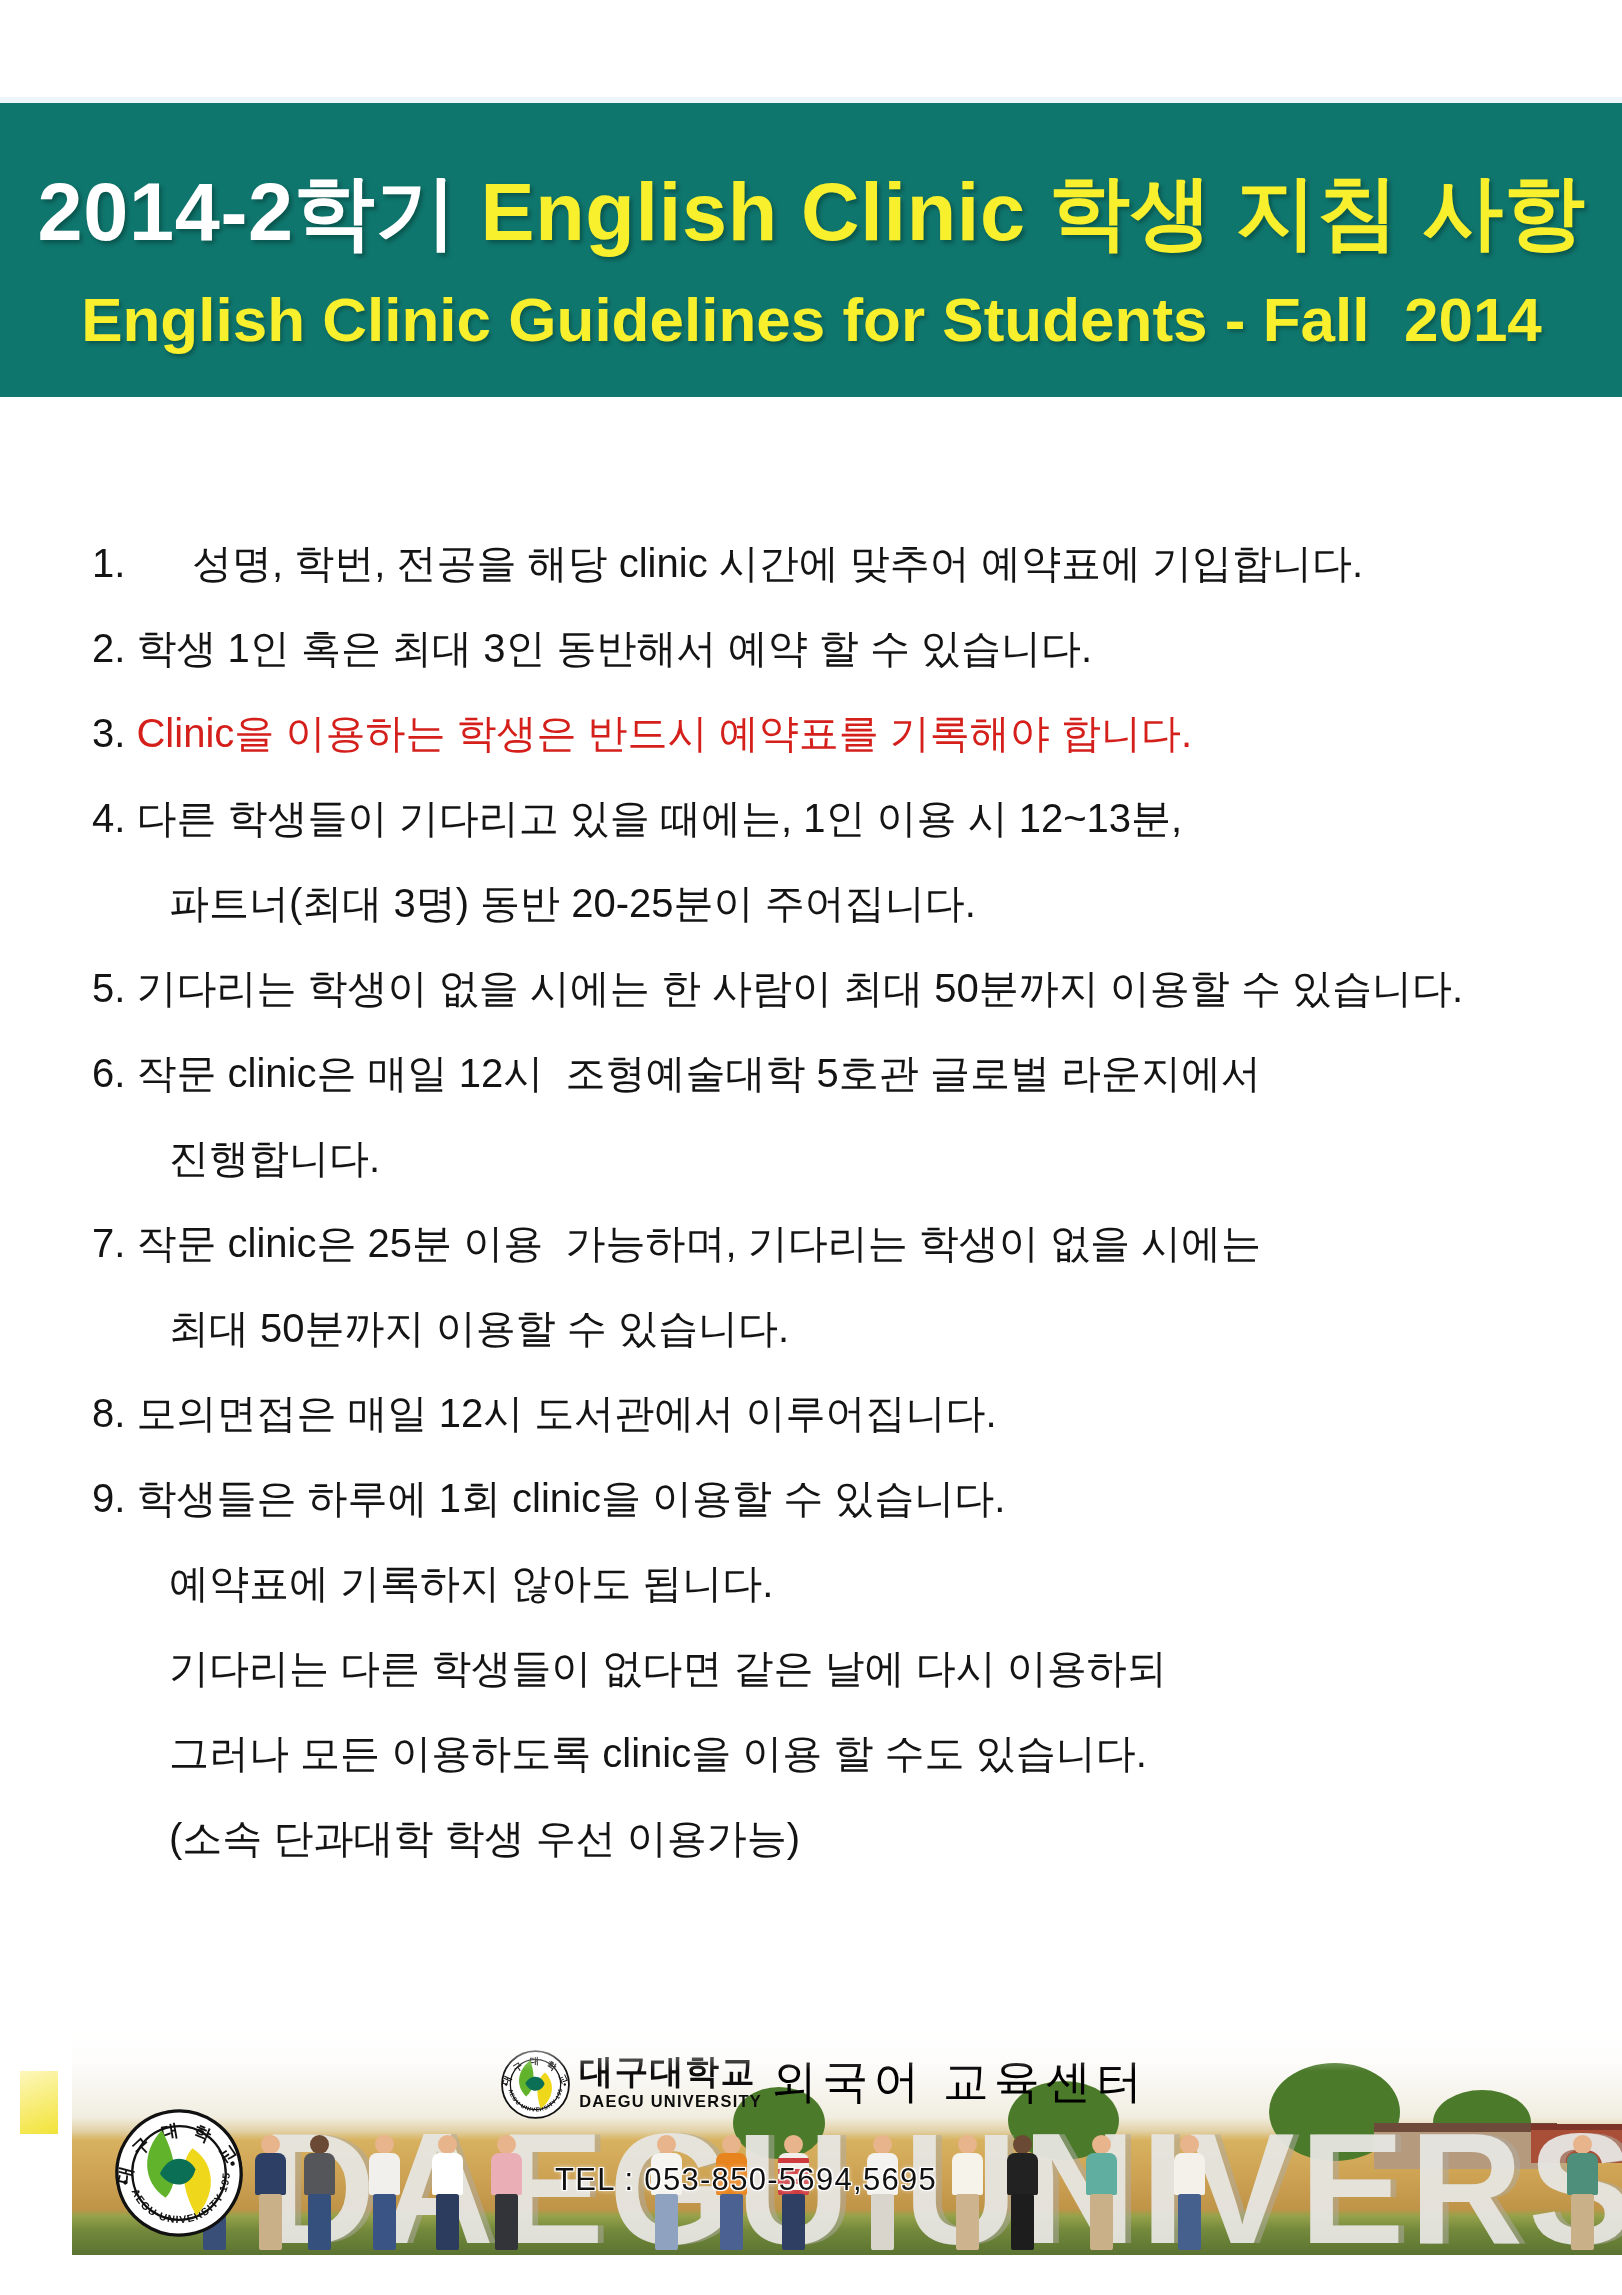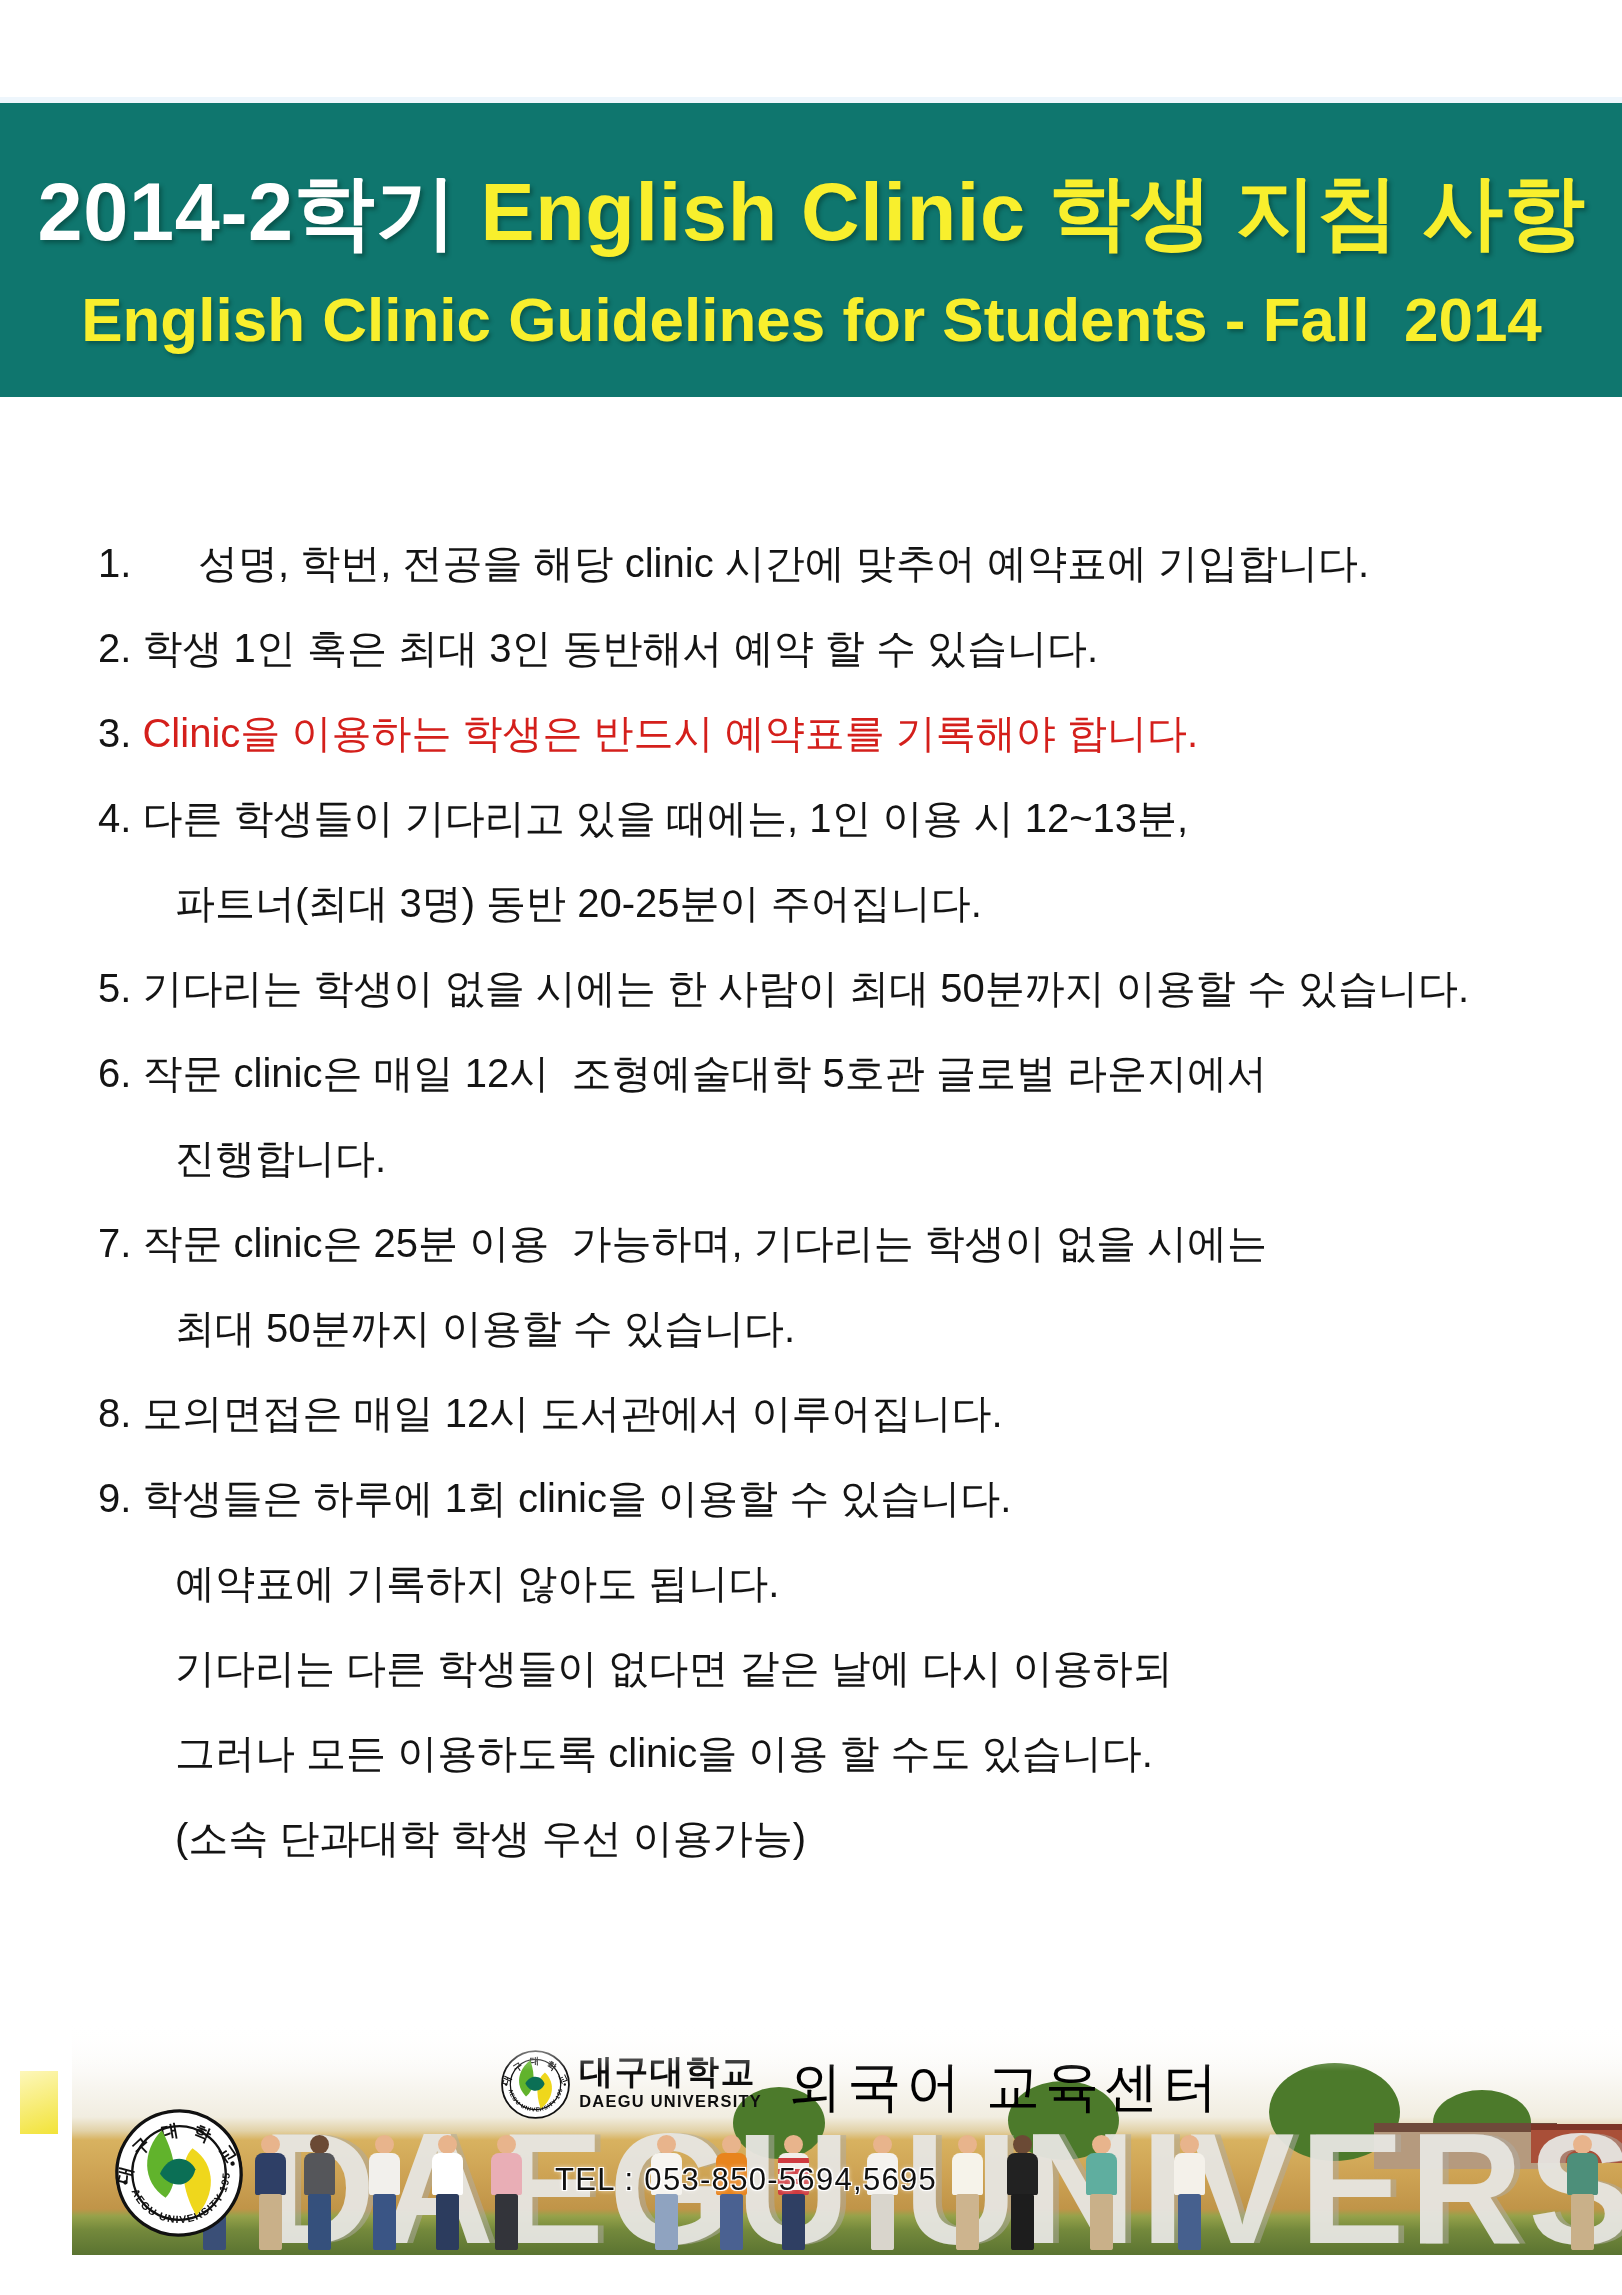--- a/index.html
+++ b/index.html
@@ -19,21 +19,21 @@
     text-shadow:2.6px 3.3px 4.6px rgba(0,45,35,.45);white-space:pre;
   }
   .banner .t-white{color:#ffffff;}
   .banner .t-yellow{color:#f8ef2d;}
   .banner .line2{
     margin-top:15.7px;font-size:62px;font-weight:bold;color:#f8ef2d;
     text-shadow:2px 2.6px 3.9px rgba(0,45,35,.4);white-space:pre;
   }
   
   .guidelines{
-    position:absolute;left:98px;top:536px;width:1472px;
+    position:absolute;left:92px;top:536px;width:1472px;
     font-size:40px;color:#141414;
   }
   .gl-line{height:85px;white-space:pre;}
   .gl-line.indent{padding-left:77px;}
   .gl-line .u{text-decoration-thickness:4.6px;text-underline-offset:10.5px;}
   .gl-line .b{font-weight:normal;}
   .gl-line .red{color:#d41f1b;}
   
   .yellow-chip{
     position:absolute;left:19.6px;top:2071px;width:38px;height:63px;
@@ -59,21 +59,21 @@
   .stud{position:absolute;bottom:5.2px;width:37px;display:flex;flex-direction:column;align-items:center;z-index:3;}
   .stud .head{width:19.6px;height:19.6px;border-radius:50%;}
   .stud .shirt{width:31px;height:42px;border-radius:7.9px 7.9px 2.6px 2.6px;margin-top:-1.3px;}
   .stud .legs{width:23.6px;height:56px;border-radius:2.6px;margin-top:-1.3px;}
   .seal-big{position:absolute;left:43px;top:84px;width:128px;height:128px;z-index:4;transform:rotate(-10deg);}
   .logo-row{position:absolute;left:429px;top:25px;display:flex;align-items:flex-start;z-index:5;}
   .seal-small{width:69px;height:69px;flex:0 0 auto;}
   .uni-block{margin-left:9.2px;margin-top:3.9px;}
   .uni-kr{font-size:34px;font-weight:bold;color:#0d0d0d;line-height:1.05;letter-spacing:1.3px;}
   .uni-en{font-size:16.4px;font-weight:bold;color:#0d0d0d;letter-spacing:1.3px;margin-top:2.6px;}
-  .center-name{margin-left:26px;font-size:54px;color:#000;letter-spacing:5.2px;margin-top:1.3px;}
+  .center-name{margin-left:9px;font-size:46px;color:#000;letter-spacing:5.2px;margin-top:1.3px;}
   .tel{
     position:absolute;left:483px;top:137px;z-index:5;
     font-size:31px;color:#111;letter-spacing:1.3px;
     text-shadow:1.3px 1.3px 0 #fff,-1.3px -1.3px 0 #fff,1.3px -1.3px 0 #fff,-1.3px 1.3px 0 #fff,0 0 5.2px #fff;
   }
 </style>
 </head>
 <body>
 
 <div class="top-tint"></div>

